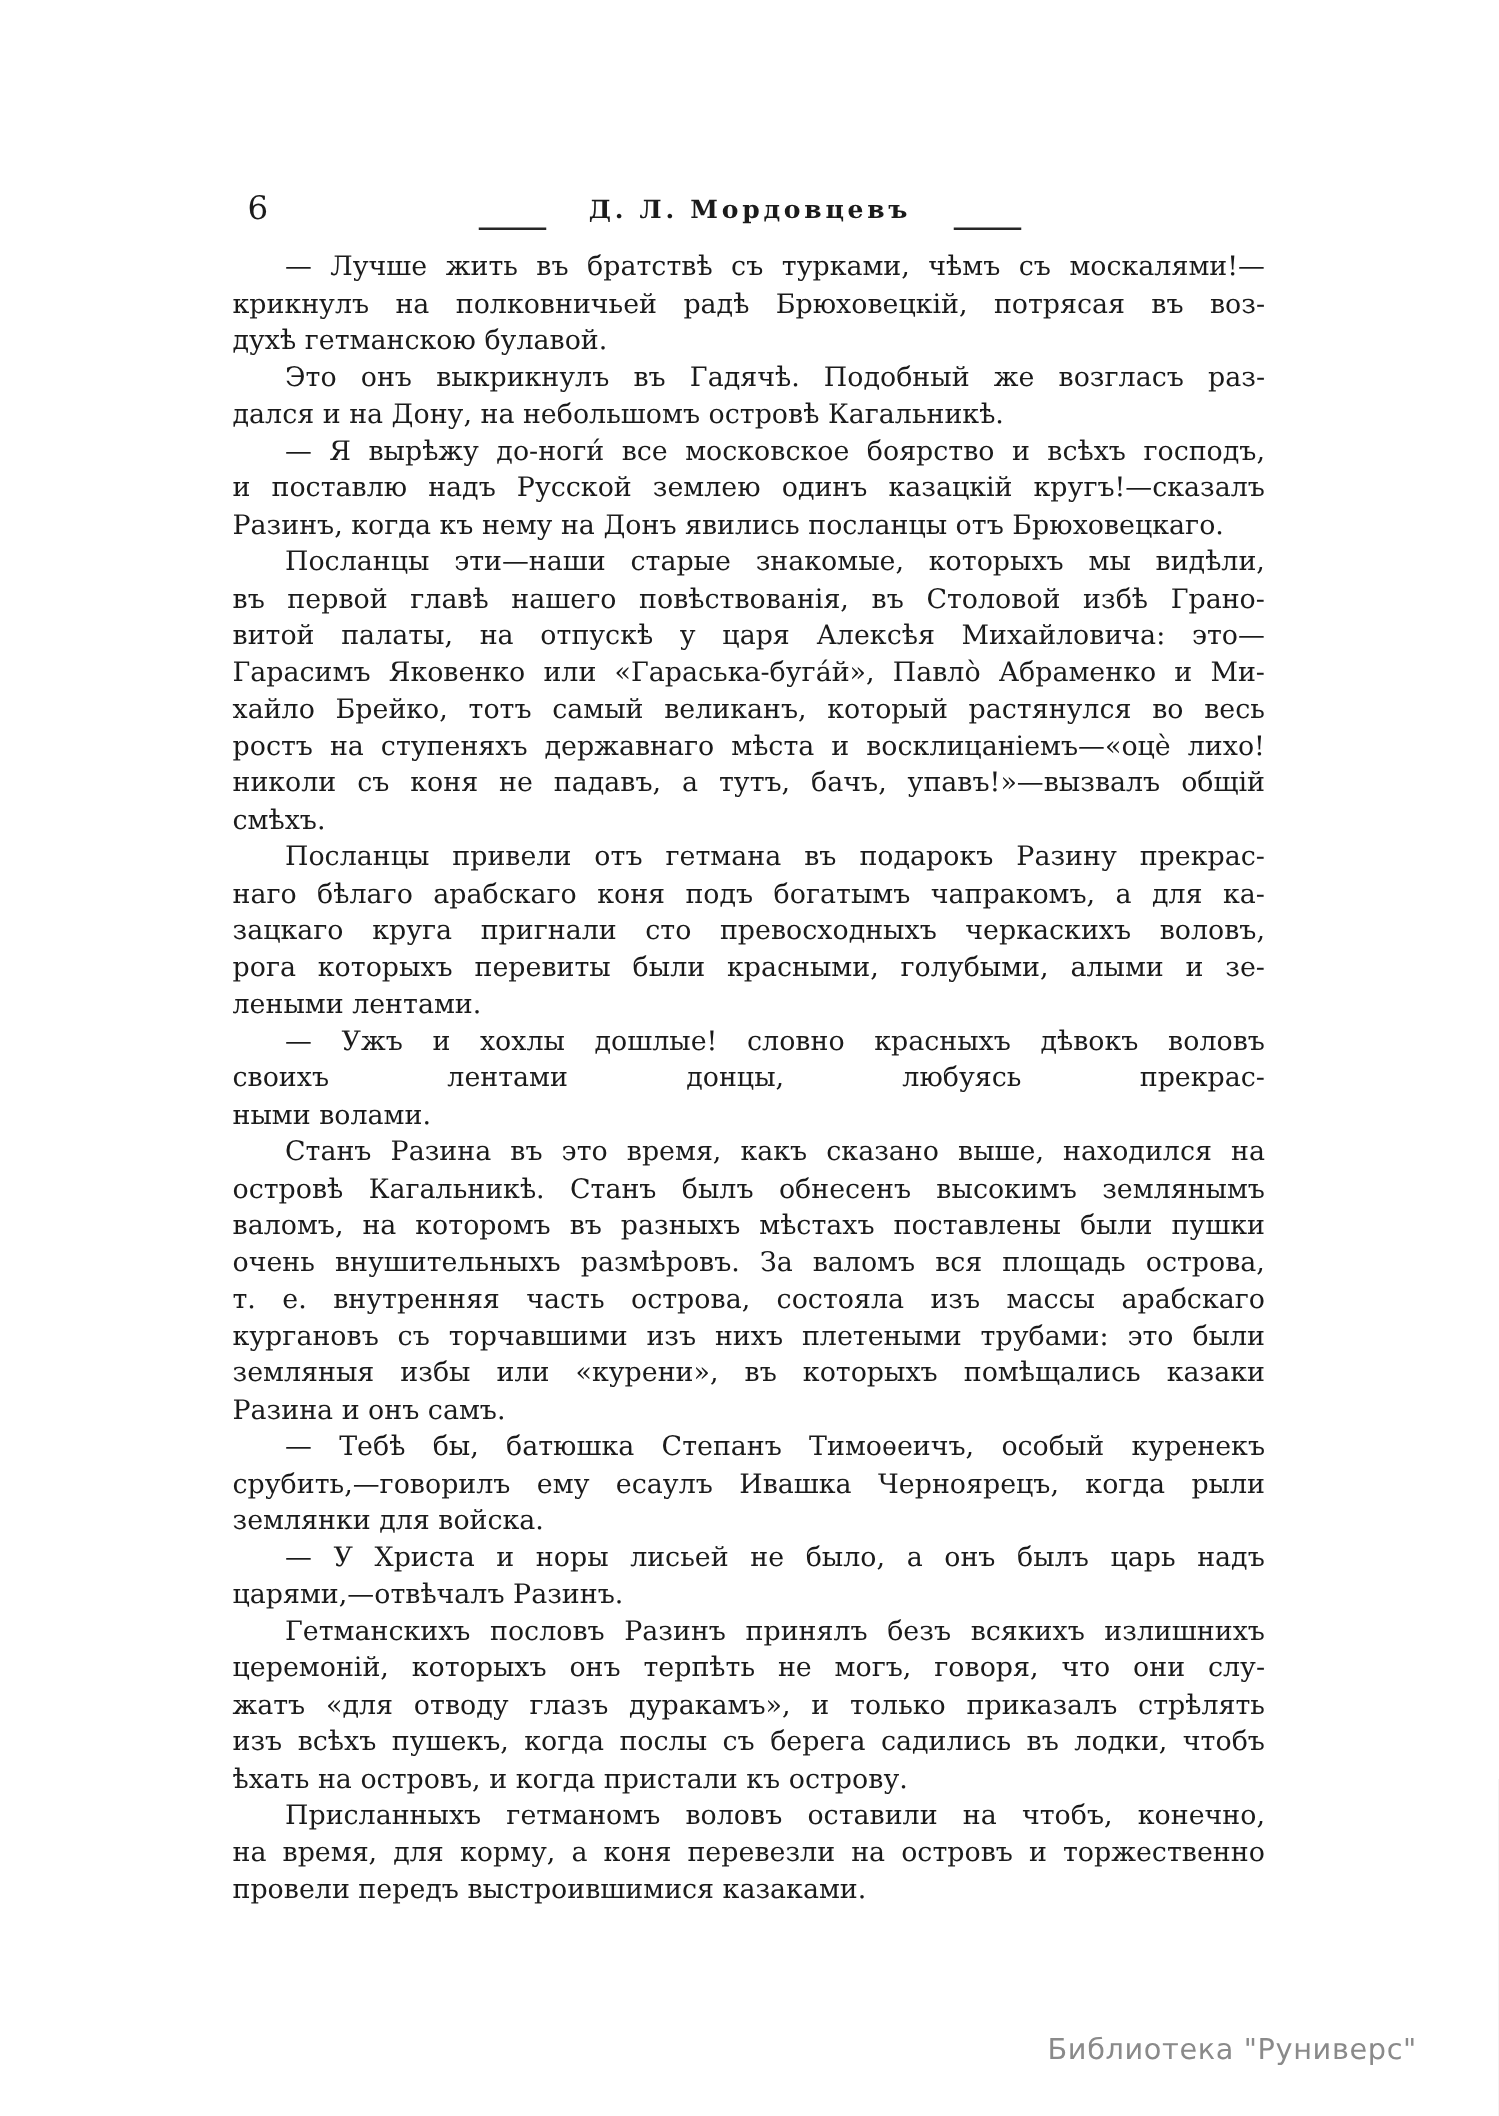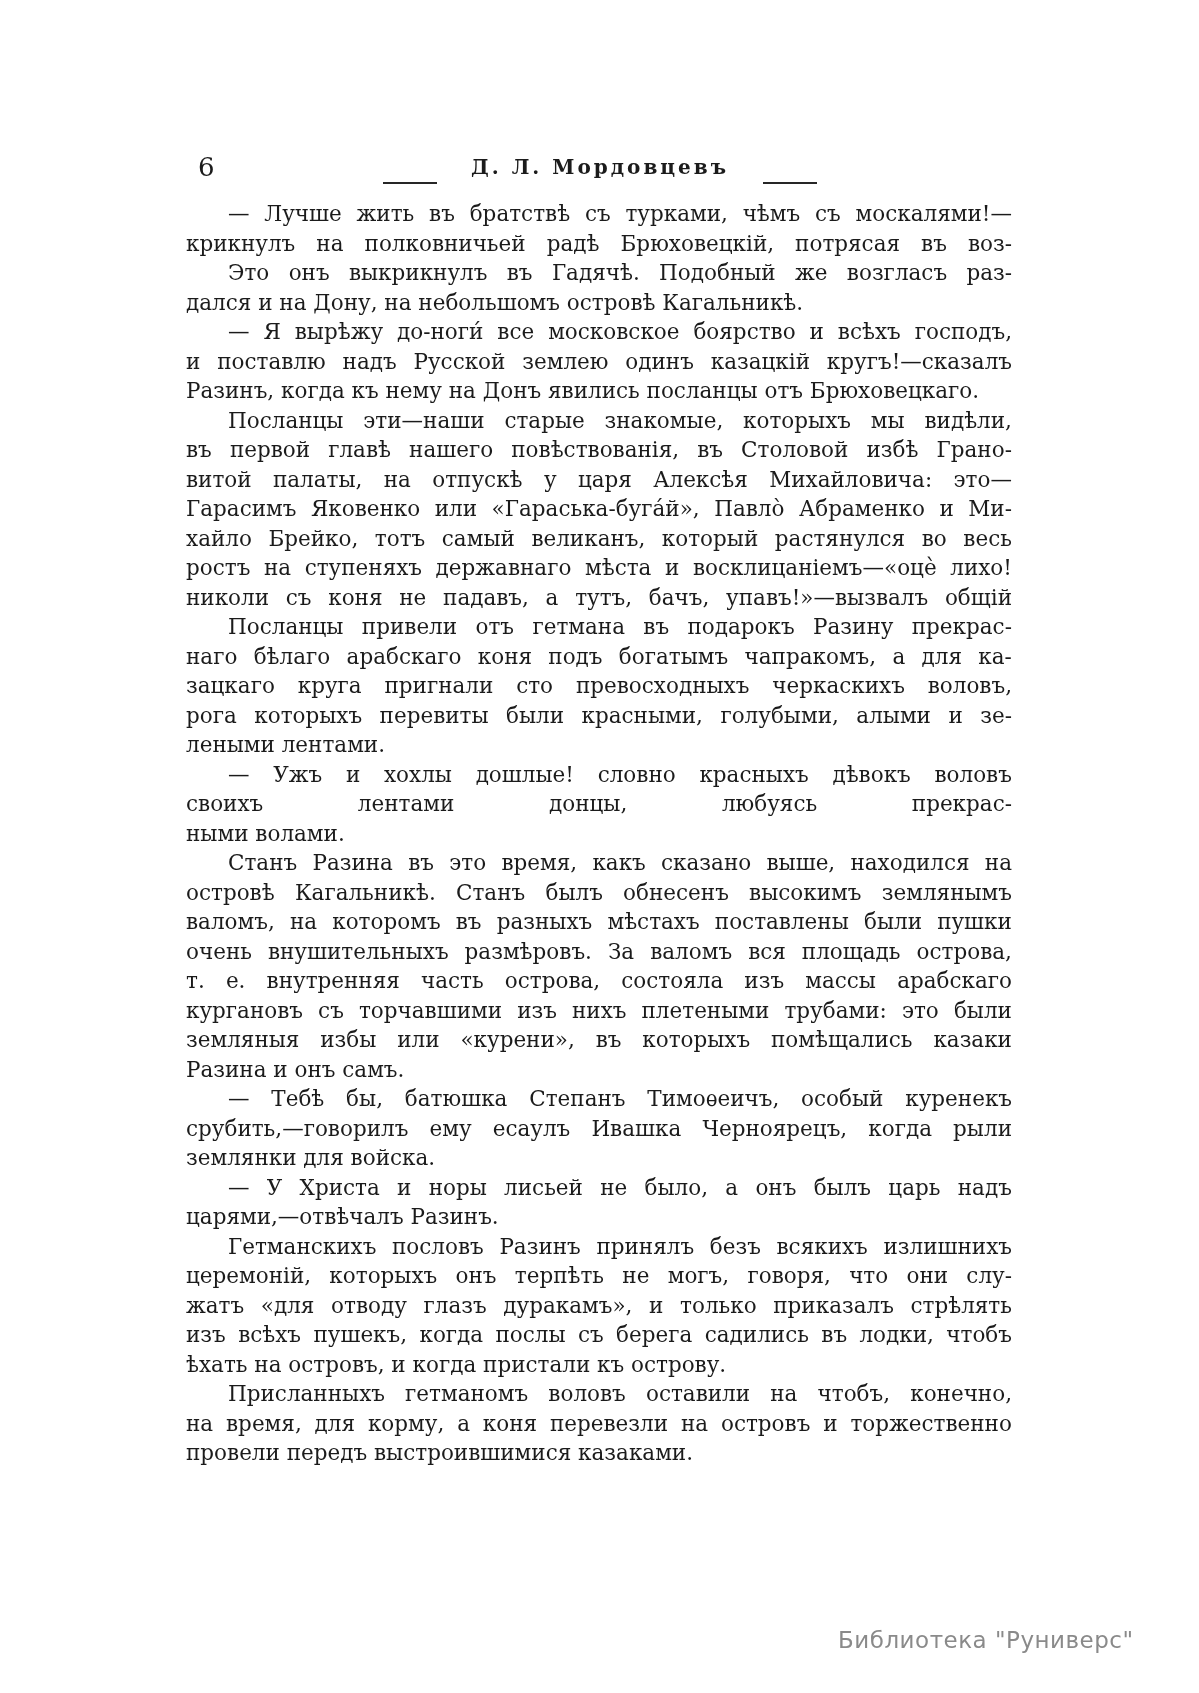--- a/index.html
+++ b/index.html
@@ -119,20 +119,21 @@
         <div class="line just">
           <span>крикнулъ</span>
           <span>на</span>
           <span>полковничьей</span>
           <span>радѣ</span>
           <span>Брюховецкій,</span>
           <span>потрясая</span>
           <span>въ</span>
           <span>воз-</span>
         </div>
+        <div class="line last">духѣ гетманскою булавой.</div>
       </div>
       <div class="para">
         <div class="line indent just">
           <span>Это</span>
           <span>онъ</span>
           <span>выкрикнулъ</span>
           <span>въ</span>
           <span>Гадячѣ.</span>
           <span>Подобный</span>
           <span>же</span>
@@ -234,20 +235,21 @@
           <span>съ</span>
           <span>коня</span>
           <span>не</span>
           <span>падавъ,</span>
           <span>а</span>
           <span>тутъ,</span>
           <span>бачъ,</span>
           <span>упавъ!»—вызвалъ</span>
           <span>общій</span>
         </div>
+        <div class="line last">смѣхъ.</div>
       </div>
       <div class="para">
         <div class="line indent just">
           <span>Посланцы</span>
           <span>привели</span>
           <span>отъ</span>
           <span>гетмана</span>
           <span>въ</span>
           <span>подарокъ</span>
           <span>Разину</span>

